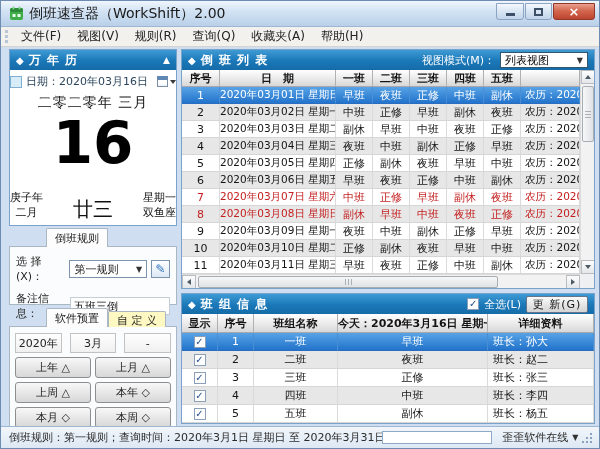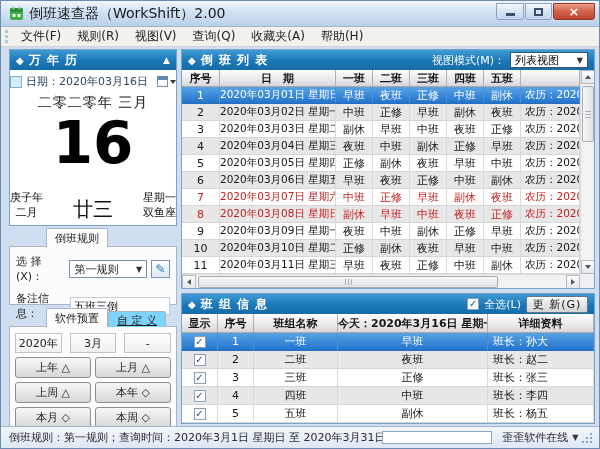--- a/index.html
+++ b/index.html
@@ -52,21 +52,21 @@
   .bigday { text-align:center; font-size:58px; line-height:62px; font-weight:bold; color:#000; }
   .cal-bottom { margin-top:auto; display:flex; justify-content:space-between; align-items:flex-end; font-size:11px; color:#111; }
   .cal-bl { text-align:center; line-height:15px; }
   .lunar-day { font-size:20px; line-height:22px; }
 
   
   .rule-box { margin-top:3px; height:77px; flex:0 0 77px; position:relative; font-size:11px; }
   .tabstrip { display:flex; height:18px; align-items:flex-end;padding-left:37px; }
   .tab { border:1px solid #aab6c2; border-bottom:none; background:#fdfdfd; padding:2px 8px 1px;
          font-size:11px; color:#222; border-radius:2px 2px 0 0; position:relative; z-index:2; cursor:pointer; }
-  .tab.inactive { background:#7dd3fc; height:16px; padding-top:1px;text-decoration:underline; }
+  .tab.inactive { background:#fef9c3; height:16px; padding-top:1px; }
   .tabbody { border:1px solid #aab6c2; background:#fbfcfd; margin-top:-1px; flex:1; }
   .rule-body { padding:7px 6px; display:flex; flex-direction:column; gap:7px; height:59px; }
   .frow { display:flex; align-items:center; gap:4px; color:#222; }
   .combo { height:18px; border:1px solid #7b93ad; background:#fff; display:flex; align-items:center;
            padding:0 4px; cursor:pointer; }
   .combo .arr { margin-left:auto; font-size:8px; color:#333; padding-left:6px; }
   .rule-combo { width:82px; }
   .edit-btn { width:20px; height:18px; border:1px solid #7b93ad; background:linear-gradient(#fff,#dce8f4);
               color:#2a6fc0; font-size:12px; line-height:16px; text-align:center; cursor:pointer; }
   .note-input { width:100px; height:18px; border:1px solid #c4ccd6; font-size:11px; padding:0 3px;
@@ -77,21 +77,21 @@
   .preset-body { padding:6px 5px 5px; display:flex; flex-direction:column; gap:4px; height:100%; }
   .ymw-row { display:flex; gap:8px; }
   .ymw { flex:1; height:20px; border:1px solid #c2c2c2; background:linear-gradient(#fefefe,#f0f0f0);
          display:flex; align-items:center; justify-content:center; color:#222; cursor:pointer; }
   .btn-grid { display:grid; grid-template-columns:1fr 1fr; gap:4px; }
   .pbtn { height:21px; border:1px solid #8e8e8e; border-radius:3px; font-size:11px; color:#222;
           background:linear-gradient(#f8f8f8,#e9e9e9 45%,#d7d7d7); cursor:pointer; font-family:inherit; }
 
   
   .shift-panel { height:240px; flex:0 0 240px; position:relative; }
-  .vm-combo { width:78px; height:16px; font-size:11px; color:#000; border-color:#33566e; }
+  .vm-combo { width:88px; height:16px; font-size:11px; color:#000; border-color:#33566e; }
   .tbl-zone { position:relative; flex:1; background:#fff; }
   table.tbl { border-collapse:separate; border-spacing:0; table-layout:fixed; font-size:11px; color:#141414; }
   .shift-tbl { width:calc(100% - 14px); }
   .tbl th { height:17px; font-weight:bold; font-size:11px; background:linear-gradient(#ffffff,#eaeaea 55%,#d8d8d8);
             border-right:1px solid #b0b0b0; border-bottom:1px solid #a8a8a8; overflow:hidden; white-space:nowrap; }
   .tbl td { height:17px; border-right:1px solid #dadada; border-bottom:1px solid #d6d6d6;
             text-align:center; overflow:hidden; white-space:nowrap; }
   .tbl tr.alt td { background:#e7e7e7; }
   .tbl tr.weekend { color:#c41e1e; }
   .tbl tr.sel td { background:linear-gradient(#58a3e6,#2273cb); color:#fff;
@@ -166,22 +166,22 @@
           <i></i>
         </span>
       <span class="wb close">×</span>
     </span>
   </div>
 
   <div class="menubar">
     <span class="mgrip"></span>
     <span id="menus" style="display:flex">
         <span class="menu-item">文件(F)</span>
+        <span class="menu-item">视图(V)</span>
         <span class="menu-item">规则(R)</span>
-        <span class="menu-item">视图(V)</span>
         <span class="menu-item">查询(Q)</span>
         <span class="menu-item">收藏夹(A)</span>
         <span class="menu-item">帮助(H)</span>
       </span>
   </div>
 
   <div class="client">
 
     <div class="left-col">
 

